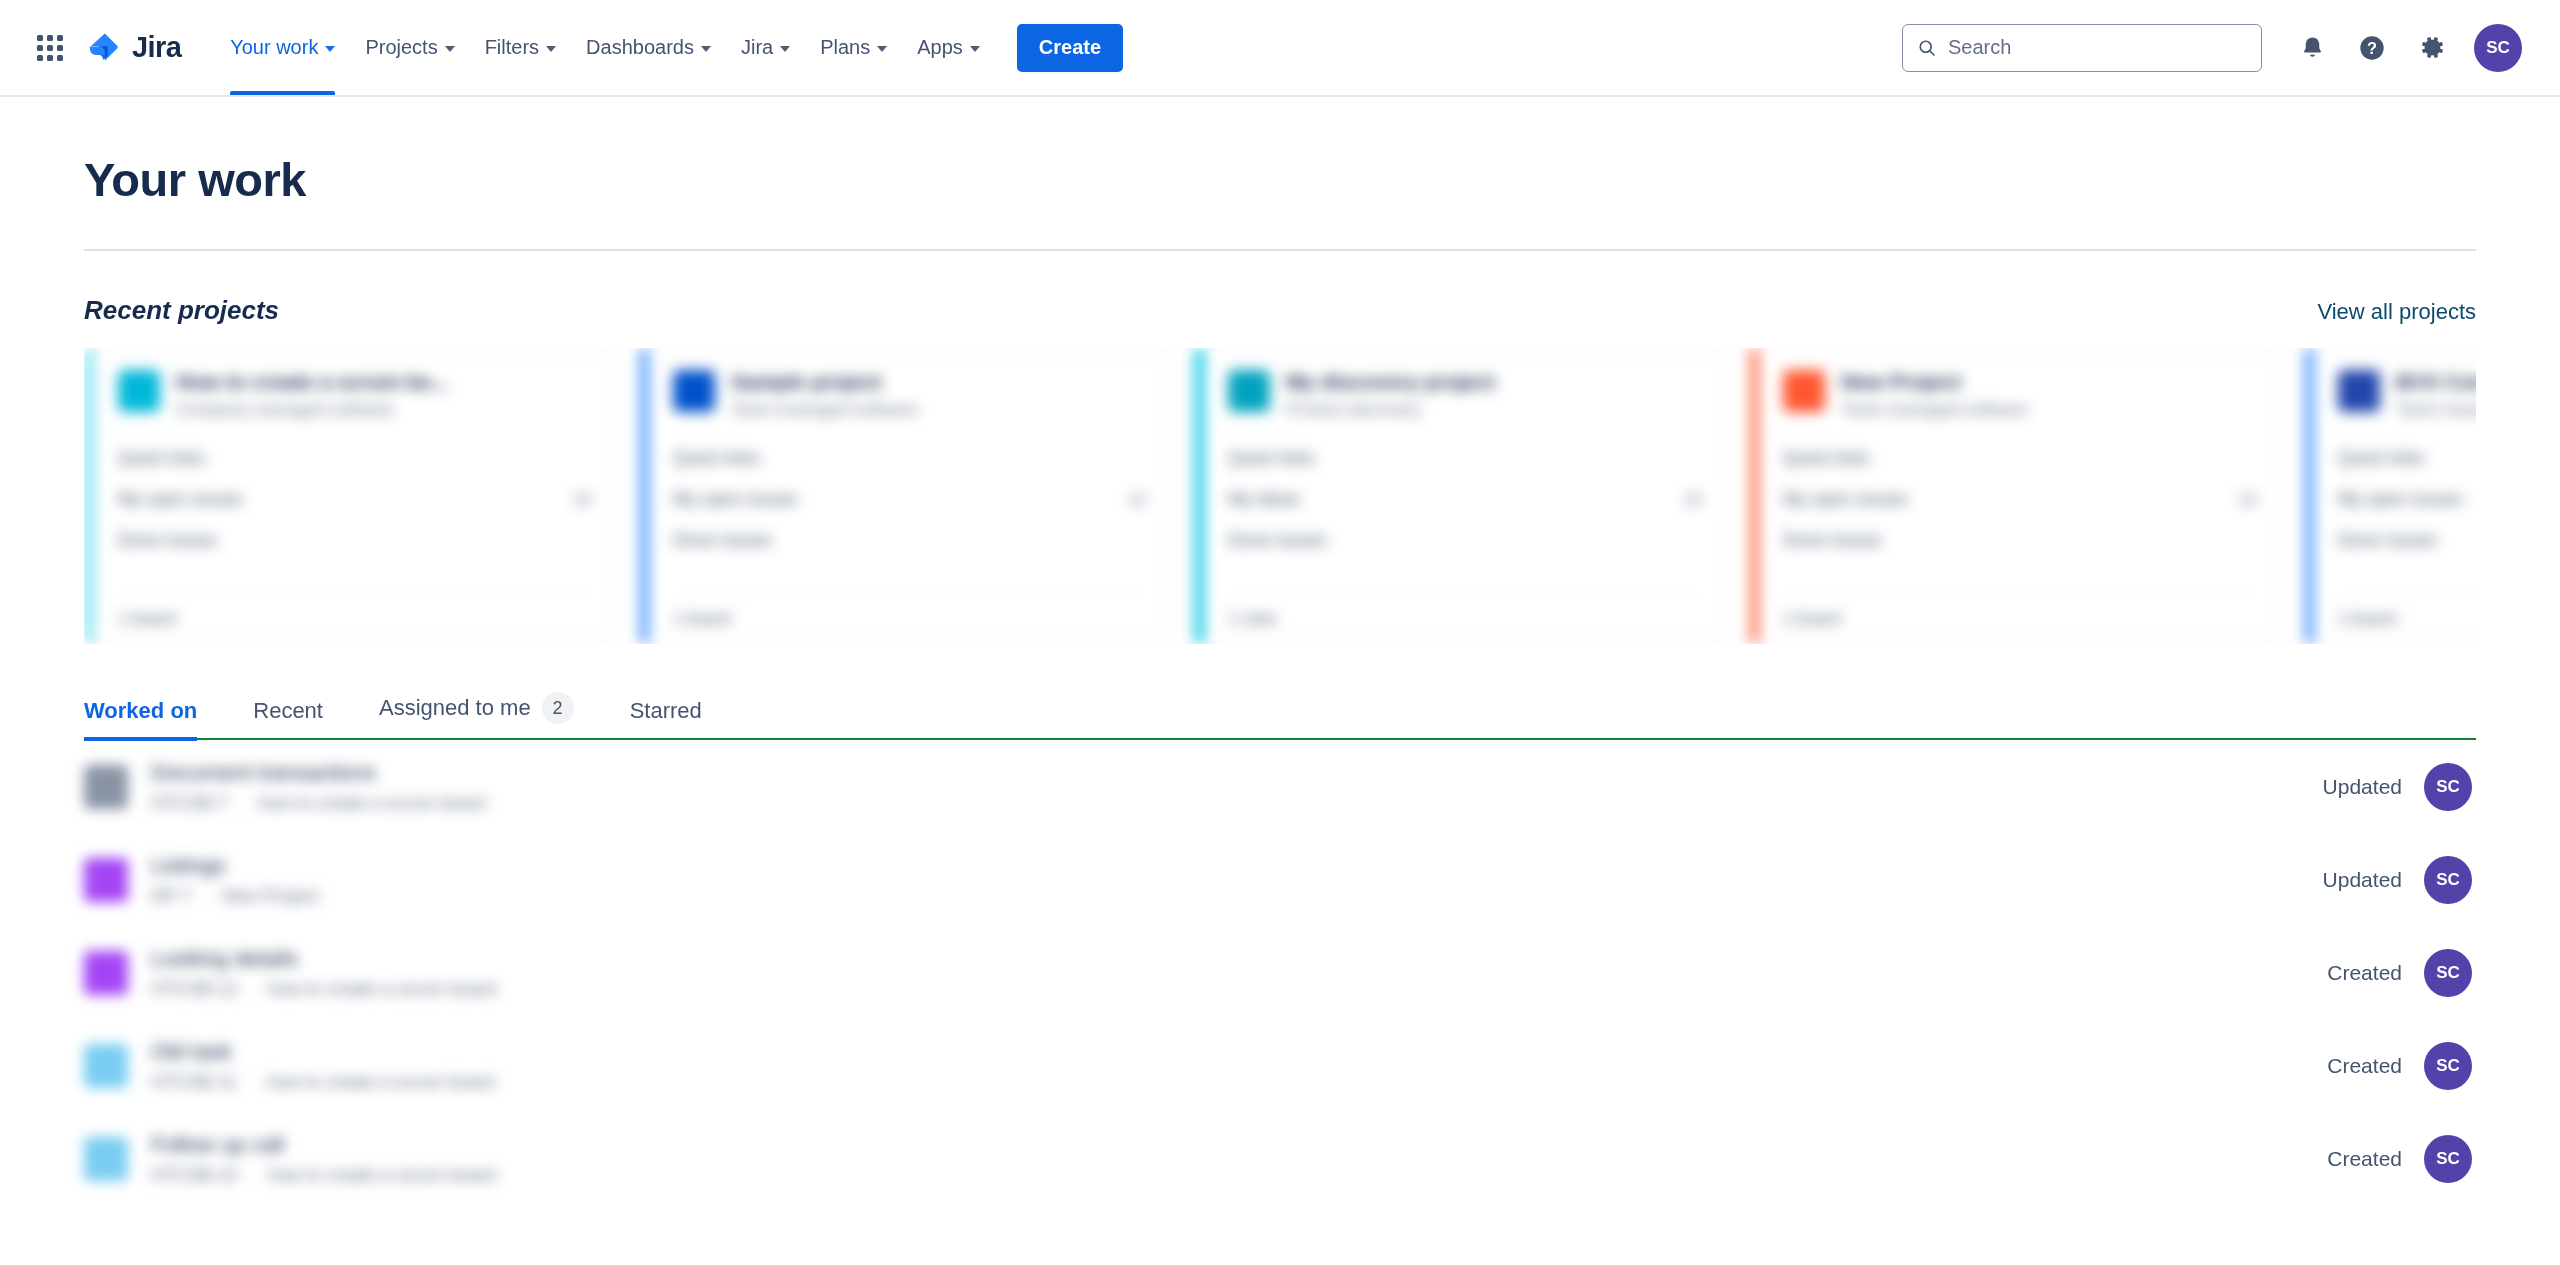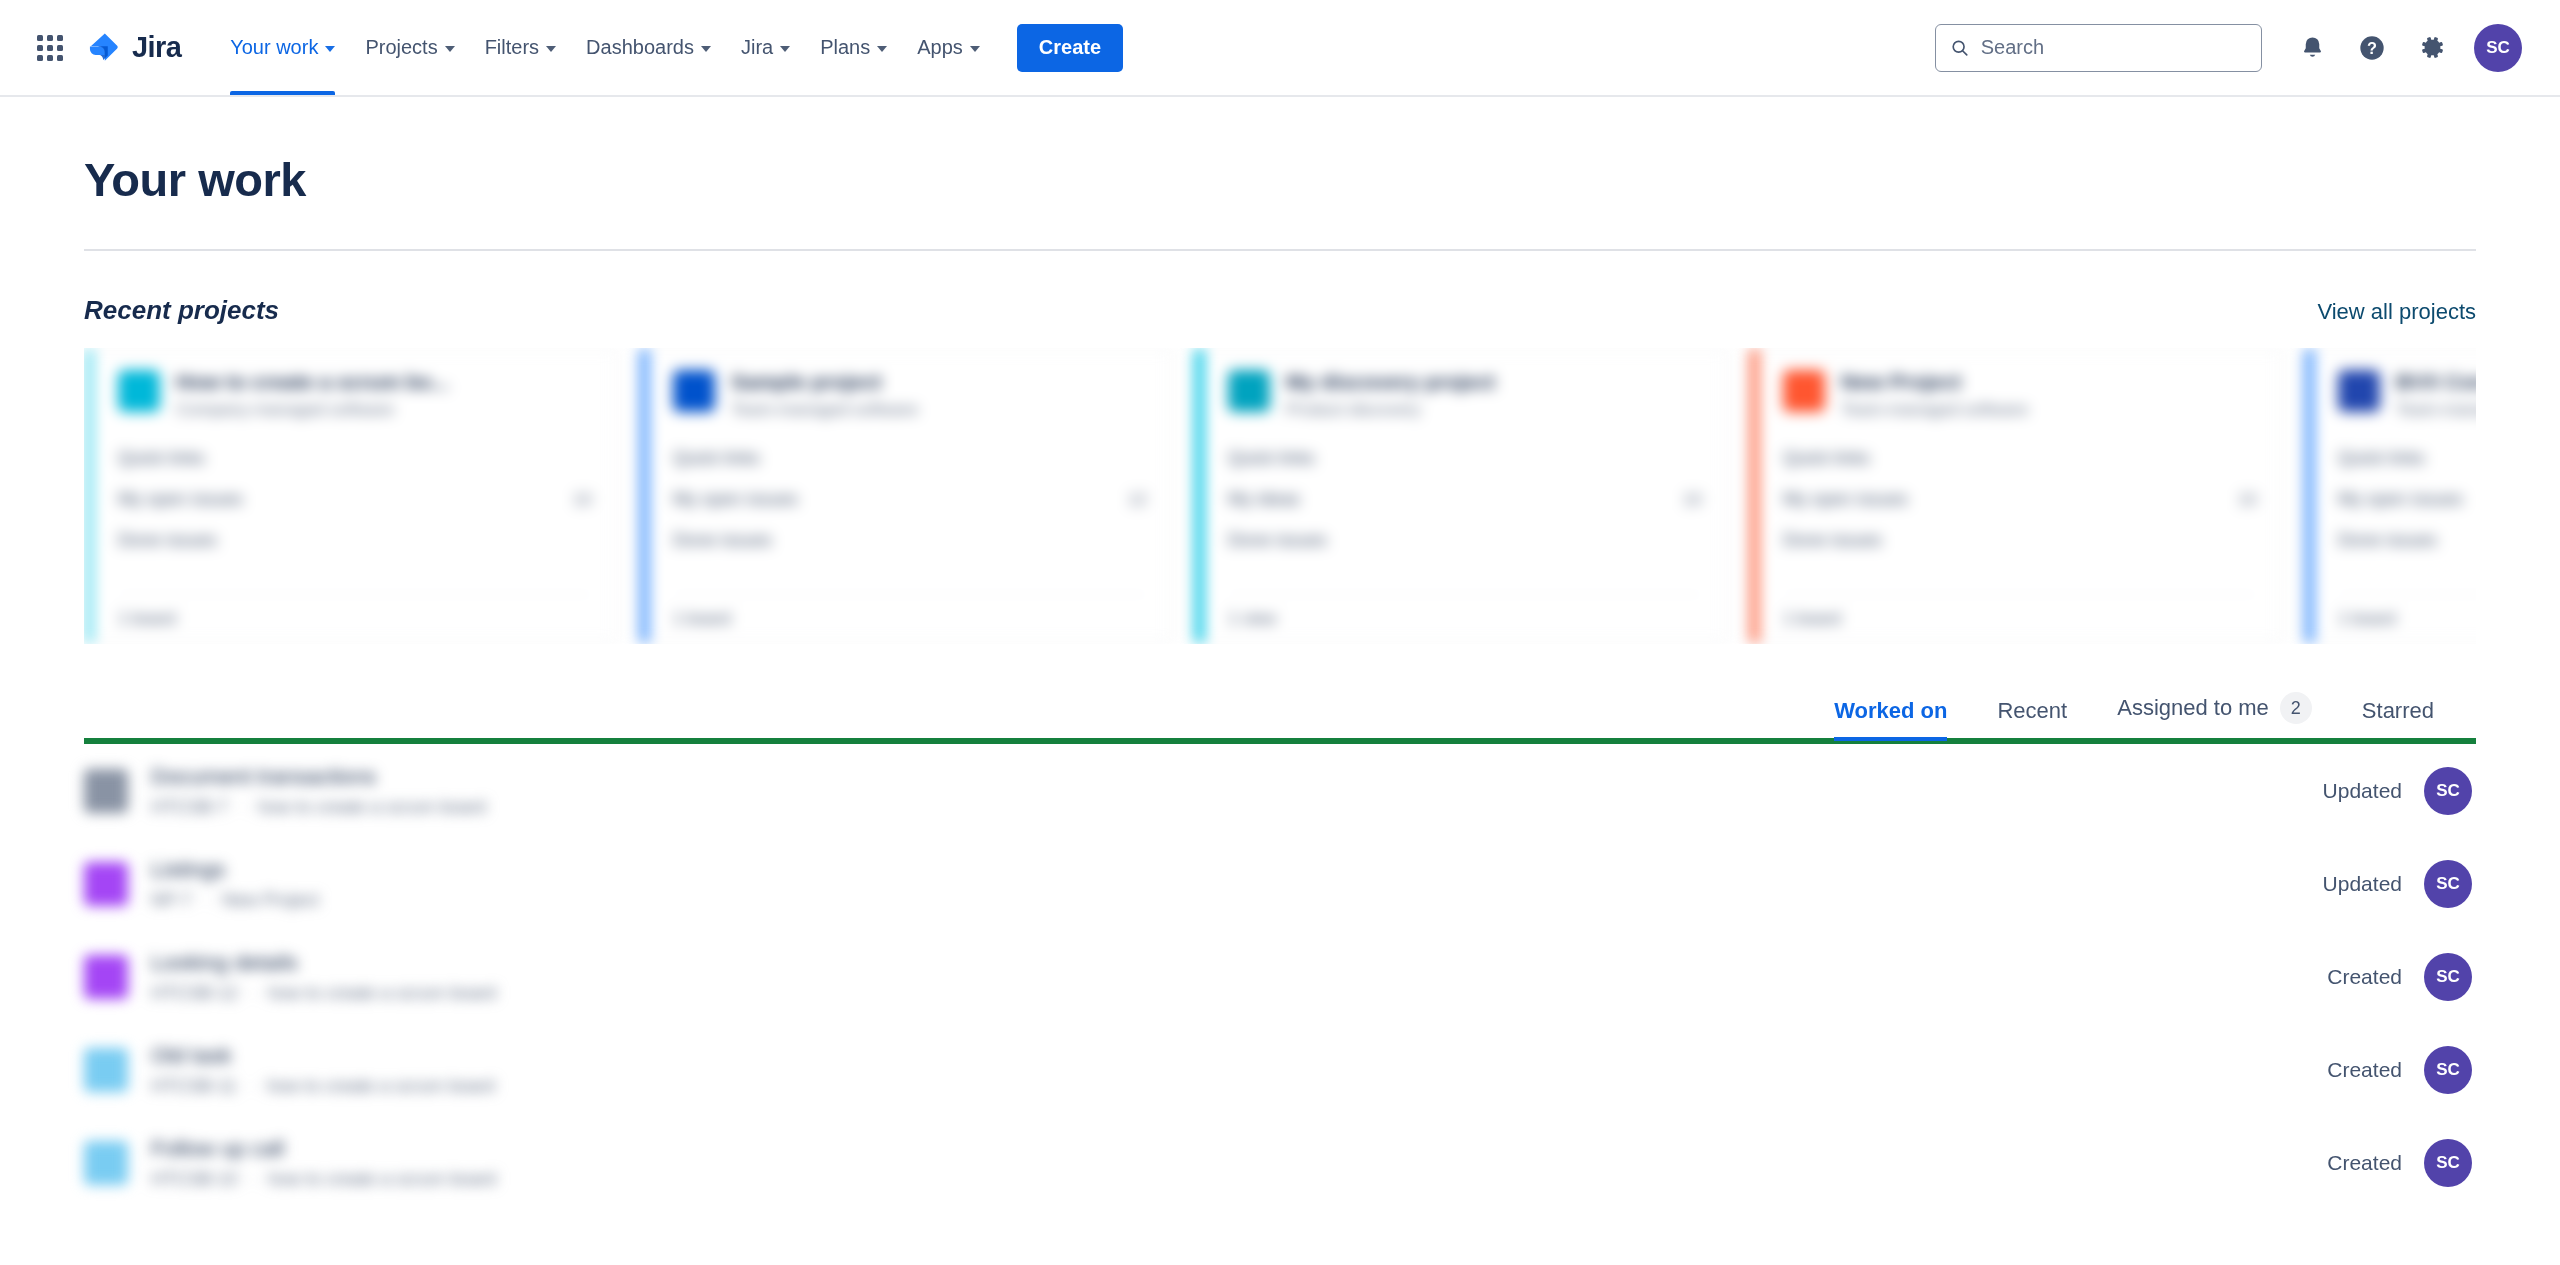--- a/index.html
+++ b/index.html
@@ -67,21 +67,21 @@
     background: #0c66e4; color: #fff;
     font-size: 20px; font-weight: 600;
     border: none; border-radius: 5px;
     padding: 0 22px; height: 48px;
     cursor: pointer; font-family: inherit;
   }
 
   .nav-right { margin-left: auto; display: flex; align-items: center; gap: 8px; }
 
   .searchbox {
-    width: 327px; height: 48px;
+    width: 360px; height: 48px;
     border: 1.6px solid #8590a2; border-radius: 6px;
     display: flex; align-items: center; gap: 11px;
     padding: 16px 14px; background: #fff;
     cursor: text; margin-right: 16px;
   }
   .search-input {
     border: none; outline: none; background: transparent;
     font-size: 20px; color: #172b4d; font-family: inherit; width: 100%;
   }
   .search-input::placeholder { color: #626f86; }
@@ -149,25 +149,24 @@
   }
   .card-row .cnt { font-size: 17px; color: #626f86; }
   .card-foot {
     margin-top: auto; border-top: 1.5px solid #f1f2f4;
     padding: 14px 0; font-size: 17px; color: #44546f;
     display: flex; align-items: center; gap: 6px;
   }
 
   
   .tabs {
-    display: flex; align-items: flex-end; gap: 8px;
-    border-bottom: 6px solid #15803d;
+    display: flex; align-items: flex-end; gap: 14px;
+    border-bottom: 2px solid #15803d;
     margin-top: 48px;
     width: 2392px;
-    justify-content: flex-end;
   }
   .tab {
     display: flex; align-items: center; gap: 11px;
     padding: 0 0 14px 0; margin-right: 42px;
     font-size: 22px; color: #44546f; cursor: pointer;
     position: relative; white-space: nowrap;
   }
   .tab.active { color: #0c66e4; font-weight: 600; }
   .tab.active::after {
     content: ""; position: absolute; left: 0; right: 0; bottom: -3px;

